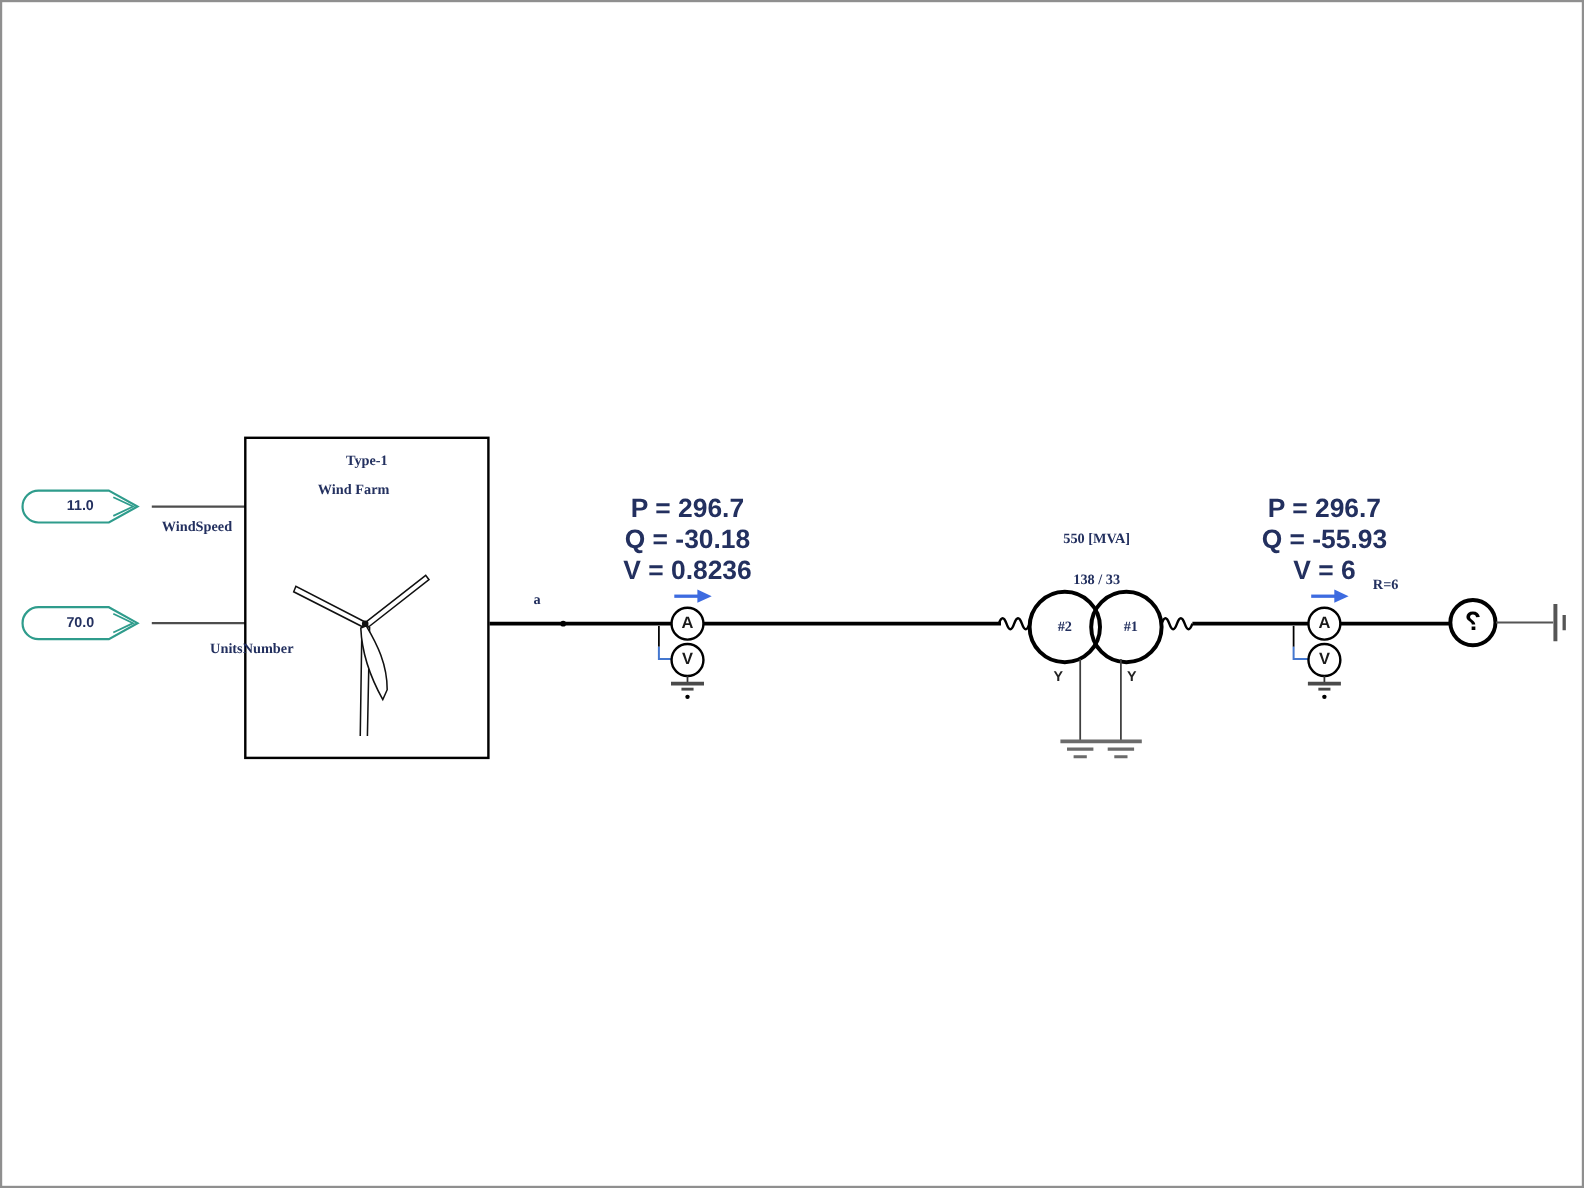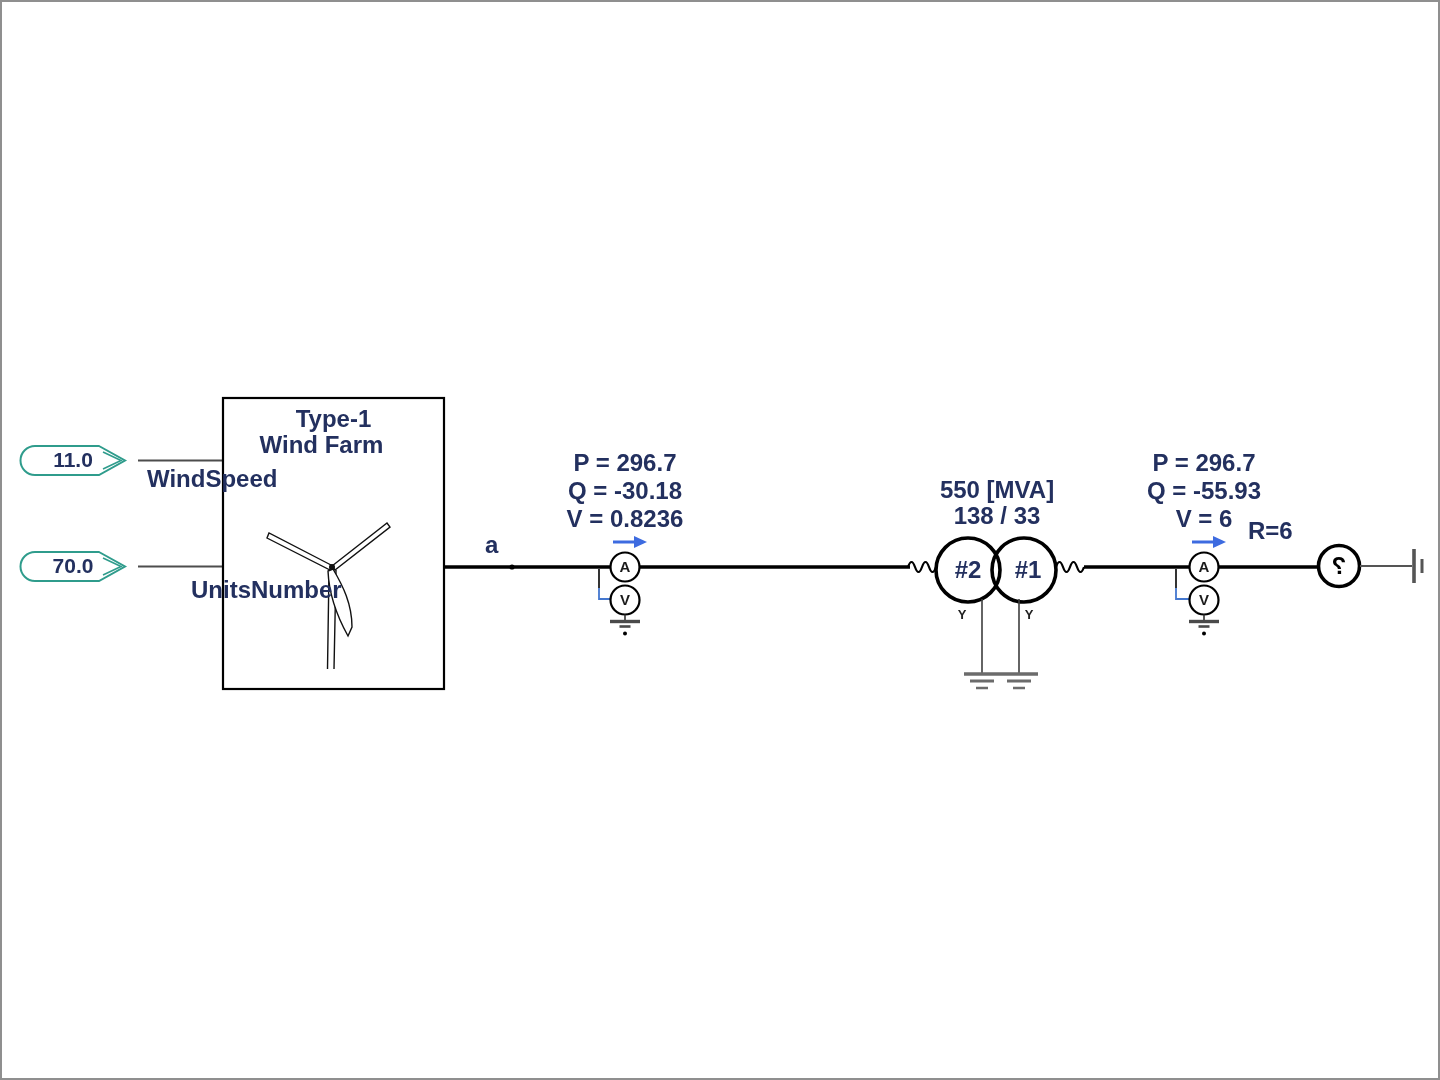--- a/index.html
+++ b/index.html
@@ -4,22 +4,22 @@
 <style>
   html,body{margin:0;padding:0;background:#e8e8e8;}
   .canvas{
     position:relative;width:1440px;height:1080px;background:var(--bg,#fff);
     border:2px solid var(--canvas-border,#8f8f8f);box-sizing:border-box;overflow:hidden;
     font-family:"Liberation Sans","DejaVu Sans",sans-serif;
   }
   .art{position:absolute;left:0;top:0;}
   .txt{position:absolute;color:var(--navy,#23305f);font-weight:600;white-space:nowrap;}
   .ctr{text-align:center;}
-  .sz20{font-size:24px;line-height:22px;}
-  .sz21{font-size:21px;line-height:24px;}
+  .sz20{font-size:13px;line-height:22px;font-family:Liberation Serif, serif;}
+  .sz21{font-size:13px;line-height:24px;}
   .readout{line-height:28px;font-size:24px;}
   .mletter{font-size:15px;font-weight:700;color:#1a1a1a;line-height:22px;}
   .wye{font-size:13px;font-weight:600;color:#222;line-height:14px;}
   .srcglyph{font-size:24px;font-weight:700;color:#000;transform:scaleX(-1);line-height:28px;}
   
   .sg{stroke:var(--gray,#4d4d4d);stroke-width:2;fill:none;}
   .bus{stroke:#000;stroke-width:3.4;fill:none;}
   .dotf{fill:#000;}
   .tagp{stroke:var(--teal,#2f9c8c);stroke-width:2;fill:#fff;}
   .tagc{stroke:var(--teal,#2f9c8c);stroke-width:1.6;fill:none;}
@@ -160,21 +160,21 @@
 
   <div class="txt ctr readout" style="left:517px;top:447px;width:212px;">
     <div>P = 296.7</div>
     <div>Q = -30.18</div>
     <div>V = 0.8236</div>
   </div>
   <div class="txt ctr mletter" style="left:609px;top:554px;width:28px;">A</div>
   <div class="txt ctr mletter" style="left:609px;top:587px;width:28px;">V</div>
 
   <div class="txt ctr sz20" style="left:900px;top:477px;width:190px;">550 [MVA]</div>
-  <div class="txt ctr sz20" style="left:900px;top:503px;width:190px;">138 / 33</div>
+  <div class="txt ctr sz20" style="left:900px;top:514px;width:190px;">138 / 33</div>
   <div class="txt ctr sz20" style="left:935px;top:557px;width:62px;">#2</div>
   <div class="txt ctr sz20" style="left:995px;top:557px;width:62px;">#1</div>
   <div class="txt ctr wye" style="left:952px;top:606px;width:16px;">Y</div>
   <div class="txt ctr wye" style="left:1019px;top:606px;width:16px;">Y</div>
 
   <div class="txt ctr readout" style="left:1096px;top:447px;width:212px;">
     <div>P = 296.7</div>
     <div>Q = -55.93</div>
     <div>V = 6</div>
   </div>

